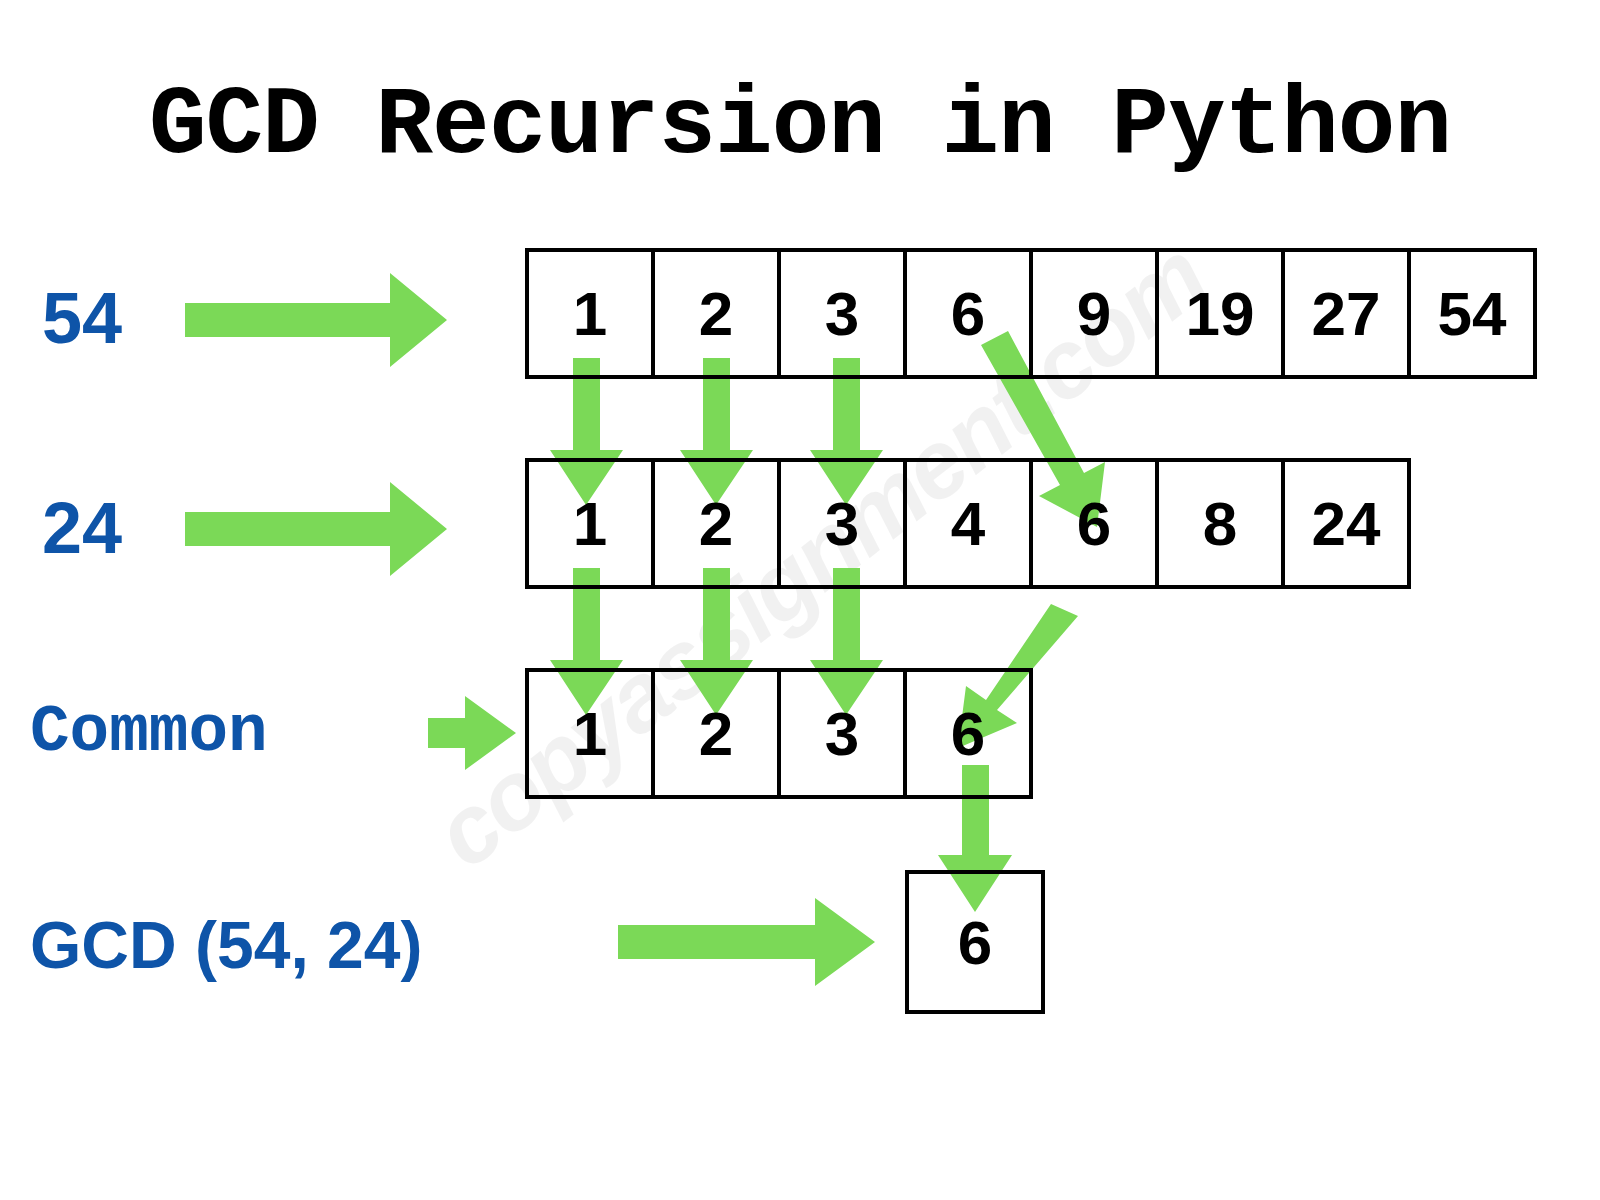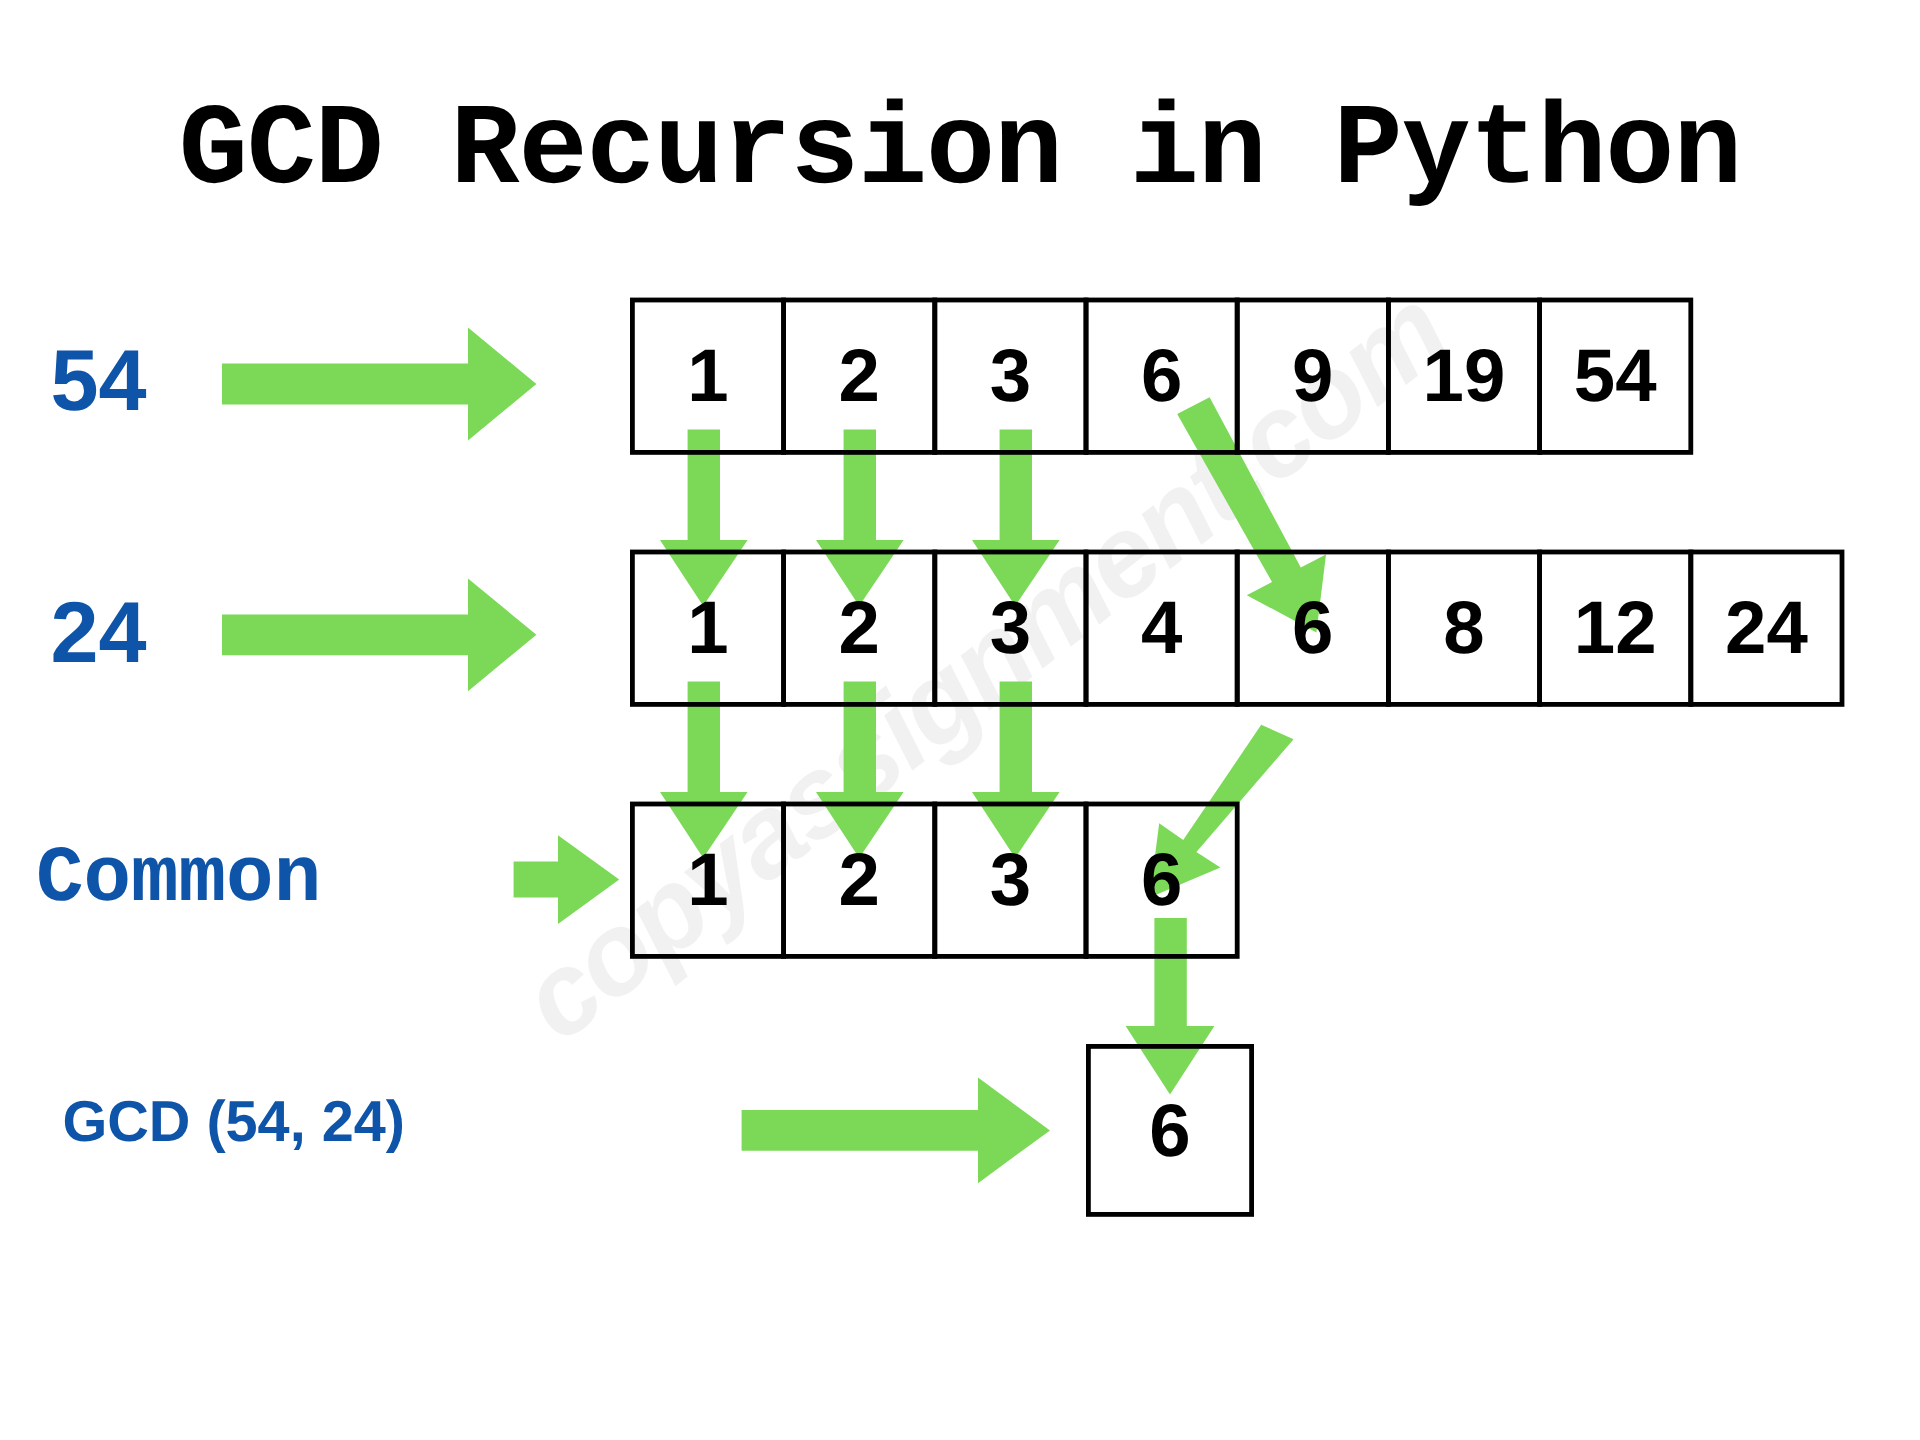--- a/index.html
+++ b/index.html
@@ -56,21 +56,21 @@
     position: absolute;
     font-family: "Liberation Sans", sans-serif;
     font-weight: bold;
     color: #0e54a8;
     white-space: nowrap;
     line-height: 1;
   }
   #label-54 { left: 42px;  top: 282px; font-size: 72px; }
   #label-24 { left: 42px;  top: 492px; font-size: 72px; }
   #label-common { left: 30px; top: 700px; font-size: 66px; font-family: Liberation Mono, monospace; }
-  #label-gcd { left: 30px;  top: 912px; font-size: 48px; margin-left: 22px; }
+  #label-gcd { left: 30px;  top: 912px; font-size: 66px; }
 
   
   .row {
     position: absolute;
     display: flex;
     box-sizing: border-box;
   }
   .cell {
     box-sizing: border-box;
     border: 4px solid #000000;
@@ -200,31 +200,31 @@
     </g>
   </svg>
 
   <div class="row" id="row-54">
     <div class="cell">1</div>
     <div class="cell">2</div>
     <div class="cell">3</div>
     <div class="cell">6</div>
     <div class="cell">9</div>
     <div class="cell">19</div>
+    <div class="cell">27</div>
     <div class="cell">54</div>
   </div>
 
   <div class="row" id="row-24">
     <div class="cell">1</div>
     <div class="cell">2</div>
     <div class="cell">3</div>
     <div class="cell">4</div>
     <div class="cell">6</div>
     <div class="cell">8</div>
-    <div class="cell">12</div>
     <div class="cell">24</div>
   </div>
 
   <div class="row" id="row-common">
     <div class="cell">1</div>
     <div class="cell">2</div>
     <div class="cell">3</div>
     <div class="cell">6</div>
   </div>
 

